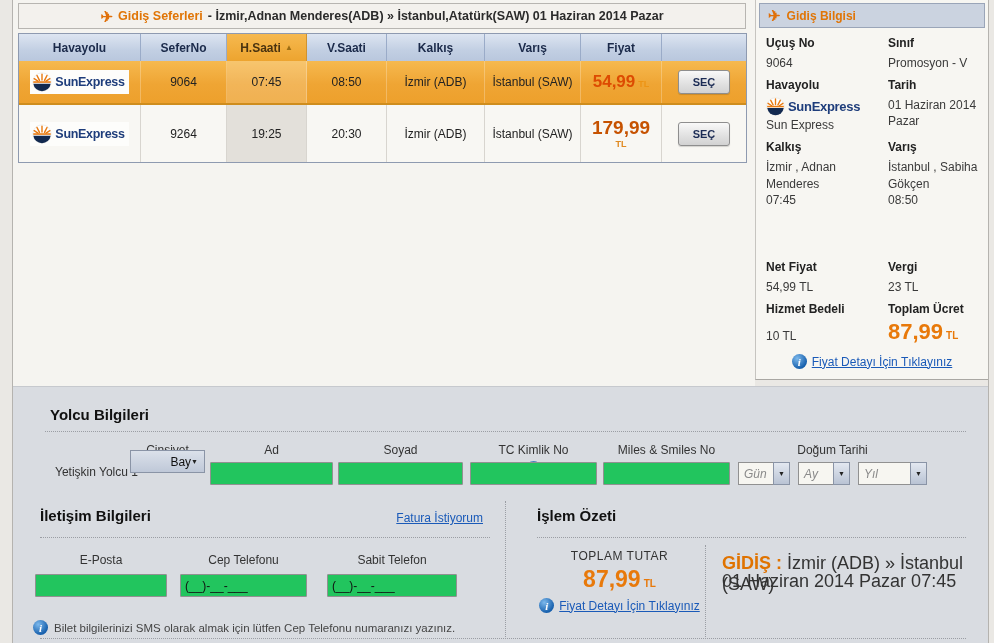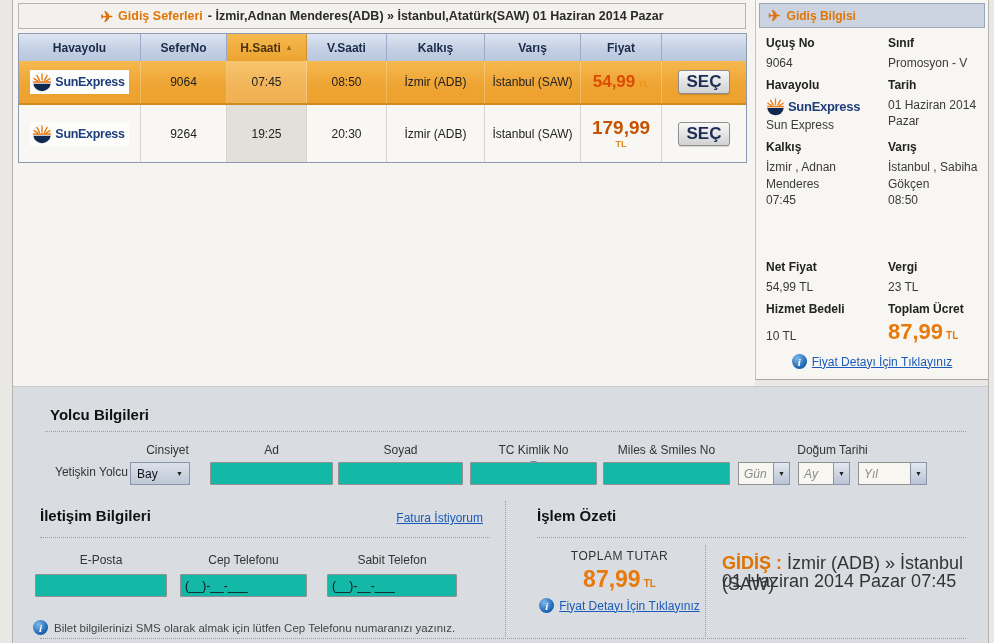--- a/index.html
+++ b/index.html
@@ -42,21 +42,21 @@
 
   .price1 { display:flex; align-items:baseline; gap:3px; }
   .price1 .pnum { font-size:17px; font-weight:bold; color:#dd4b02; }
   .price1 .pcur { font-size:9px; font-weight:bold; color:#ed9414; }
   .price2 { display:flex; flex-direction:column; align-items:center; line-height:1; }
   .price2 .pnum { font-size:19px; font-weight:bold; color:#c65200; }
   .price2 .pcur { font-size:9px; font-weight:bold; color:#e08a20; margin-top:3px; }
 
   .sec-btn { width:52px; height:24px; background:linear-gradient(#f9f9f9,#e4e4e4 50%,#d2d2d2);
     border:1px solid #8e8e8e; border-radius:3px; font-family:"Liberation Sans",sans-serif;
-    font-size:17px; font-weight:bold; color:#1c2c55; cursor:pointer; box-shadow:0 1px 1px rgba(0,0,0,0.15); }
+    font-size:11px; font-weight:bold; color:#1c2c55; cursor:pointer; box-shadow:0 1px 1px rgba(0,0,0,0.15); }
 
   
   .sidebar { position:absolute; left:755px; top:0; width:233px; height:380px; background:#f7f6f2;
     border-left:1px solid #c6c4c0; border-bottom:1px solid #a9a7a3; }
   .side-head { position:absolute; left:3px; right:3px; height:25px; background:#cbd3e0; border:1px solid #9aa5b8;
     display:flex; align-items:center; padding-left:8px; gap:6px; font-size:12px; font-weight:bold; }
   .side-head.h1 { top:3px; color:#e07506; }
   .side-head.h2 { top:228px; color:#333; }
   .sgrid { position:absolute; left:10px; right:6px; display:grid; grid-template-columns:118px 1fr; column-gap:4px; }
   .sgrid.info { top:36px; }
@@ -79,21 +79,21 @@
     color:#fff; font-weight:bold; font-size:10px; display:inline-flex; align-items:center; justify-content:center; }
   a.blue-link { color:#1a5ab8; font-size:12px; text-decoration:underline; cursor:pointer; }
 
   
   .bottom { position:absolute; left:13px; top:386px; width:975px; height:257px; background:#d9dce1; border-top:1px solid #c6c9ce; }
   .sec-title { position:absolute; font-size:15px; font-weight:bold; color:#111; }
   .dotted-h { position:absolute; border-top:1px dotted #9b9ea4; height:0; }
   .dotted-v { position:absolute; border-left:1px dotted #9b9ea4; width:0; }
 
   .flabel { position:absolute; font-size:12px; color:#333; text-align:center; display:flex; align-items:center; justify-content:center; gap:4px; }
-  .ti { position:absolute; height:23px; background:#14b8a6; border:1px solid #919191; border-radius:1px;
+  .ti { position:absolute; height:23px; background:#22c55e; border:1px solid #919191; border-radius:1px;
     font-family:"Liberation Sans",sans-serif; font-size:12px; color:#111; padding:0 4px; }
   .gender-select { position:absolute; height:23px; background:linear-gradient(#dbe1ea,#bfc8d8); border:1px solid #8a94a6;
     display:flex; align-items:center; justify-content:space-between; padding:0 6px; font-size:12px; color:#111; cursor:pointer; }
   .gs-arrow { font-size:7px; color:#222; }
   .combo { position:absolute; height:23px; display:flex; cursor:pointer; }
   .combo-text { flex:1; background:#f7f6f1; border:1px solid #919191; border-right:none; display:flex; align-items:center;
     padding-left:5px; font-size:12px; color:#8a8a8a; font-style:italic; }
   .combo-btn { width:17px; background:linear-gradient(#e3e8f0,#b9c3d4); border:1px solid #8a94a6;
     display:flex; align-items:center; justify-content:center; font-size:7px; color:#222; }
 
@@ -289,21 +289,21 @@
   <div class="flabel" style="left:325px; top:56px; width:125px;">Soyad</div>
   <div class="flabel" style="left:457px; top:56px; width:127px;flex-direction:column;">
     <span>TC Kimlik No</span>
     <span class="help-icon">?</span>
   </div>
   <div class="flabel" style="left:590px; top:56px; width:127px;">Miles &amp; Smiles No</div>
   <div class="flabel" style="left:725px; top:56px; width:189px;">Doğum Tarihi</div>
 
   <div class="flabel" style="left:42px; top:78px; width:95px; justify-content:flex-start; text-align:left;">Yetişkin Yolcu 1</div>
 
-  <div class="gender-select" style="left:117px; top:75px; width:60px;">
+  <div class="gender-select" style="left:117px; top:63px; width:75px;justify-content:flex-end;">
     <span>Bay</span>
     <span class="gs-arrow">▼</span>
   </div>
   <input class="ti" style="left: 197px; top: 75px; width: 123px;" value="">
   <input class="ti" style="left: 325px; top: 75px; width: 125px;" value="">
   <input class="ti" style="left: 457px; top: 75px; width: 127px;" value="">
   <input class="ti" style="left: 590px; top: 75px; width: 127px;" value="">
 
   <div class="combo" style="left:725px; top:75px; width:52px;">
     <span class="combo-text">Gün</span>

